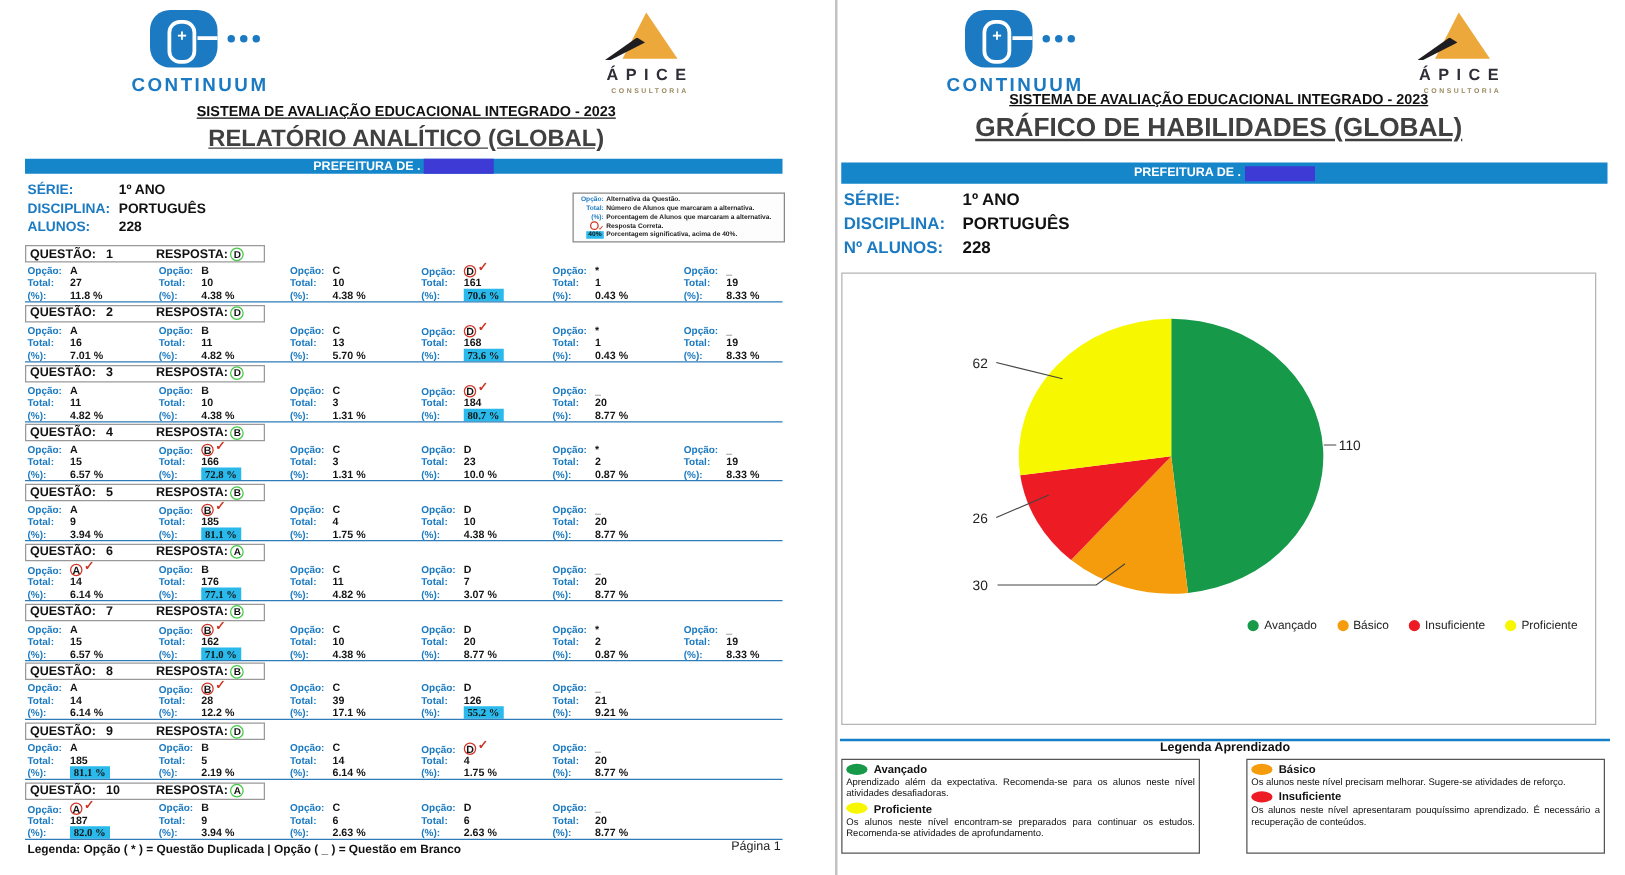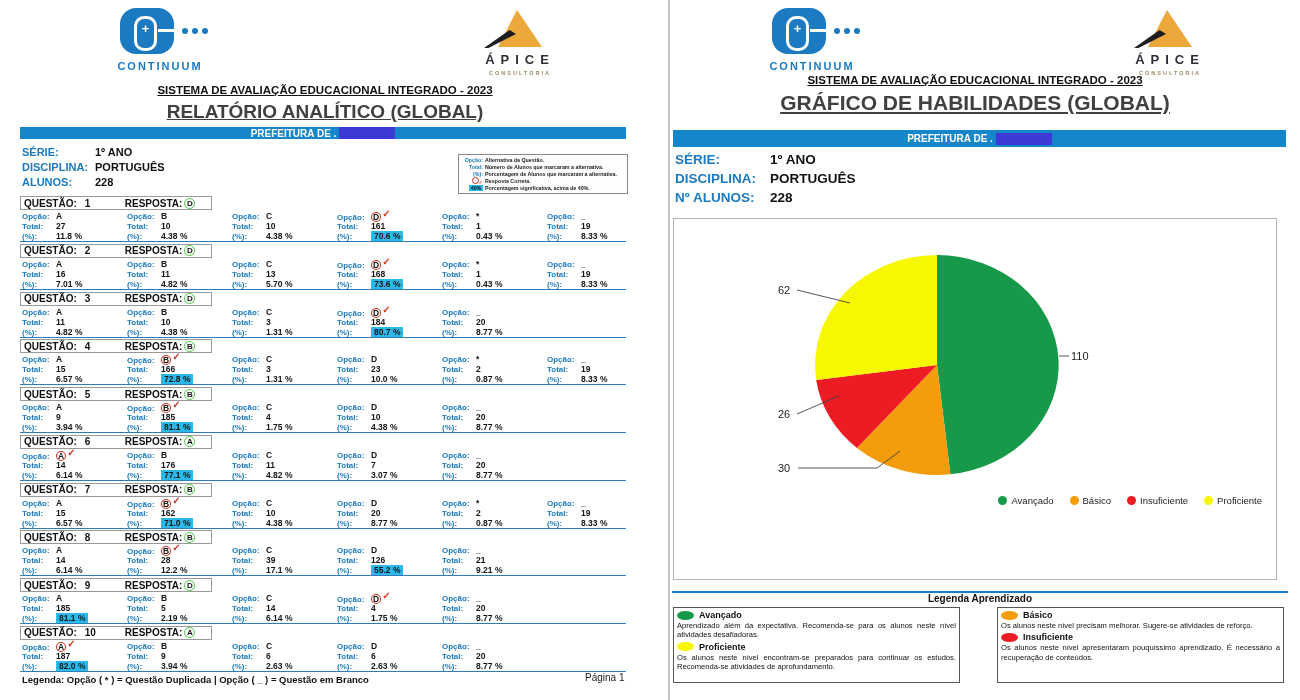--- a/index.html
+++ b/index.html
@@ -8,21 +8,21 @@
   .divider{position:absolute;left:668px;top:0;width:2px;height:700px;background:#c2c2c2;}
 
   
   .cont-logo{position:absolute;width:120px;height:72px;}
   .cont-blob{position:absolute;left:20px;top:0;width:54px;height:46px;background:#1b7ac1;border-radius:16px;}
   .cont-ring{position:absolute;left:14px;top:8px;width:17px;height:29px;border:3px solid #fff;border-radius:10px;}
   .cont-plus{position:absolute;left:14px;top:13px;width:23px;text-align:center;color:#fff;font-weight:bold;font-size:13px;}
   .cont-bar{position:absolute;left:38px;top:21px;width:16px;height:3px;background:#fff;}
   .cont-dot{position:absolute;top:20px;width:6px;height:6px;border-radius:50%;background:#1b7ac1;}
   .cont-word{position:absolute;left:-8px;top:52px;width:136px;text-align:center;color:#1b7ac1;
-             font-weight:bold;font-size:11px;letter-spacing:2px;}
+             font-weight:bold;font-size:15px;letter-spacing:2px;}
   .apice-logo{position:absolute;width:116px;height:76px;}
   .apice-tri{position:absolute;left:36px;top:0;width:0;height:0;
              border-left:19px solid transparent;border-right:25px solid transparent;border-bottom:37px solid #eca83b;}
   .apice-swoosh{position:absolute;left:22px;top:20px;width:32px;height:18px;background:#1d1d22;
                 clip-path:polygon(0 100%,80% 0,100% 22%,14% 100%);}
   .apice-word{position:absolute;left:0;top:42px;width:116px;text-align:center;font-size:13px;
               letter-spacing:6px;color:#2e2e36;font-weight:600;}
   .apice-sub{position:absolute;left:0;top:60px;width:116px;text-align:center;font-size:5.5px;
              letter-spacing:2px;color:#9a8a60;font-weight:bold;}
 
@@ -52,21 +52,21 @@
   .qheader{position:absolute;left:20px;top:0;width:192px;height:14px;border:1px solid #999;
            display:flex;align-items:center;font-size:10px;font-weight:bold;color:#111;box-sizing:border-box;padding-left:3px;}
   .qh-num{margin-left:8px;min-width:18px;}
   .qh-resp{margin-left:22px;}
   .circle-green{display:inline-flex;align-items:center;justify-content:center;width:11px;height:11px;
                 border:1.5px solid #46c846;border-radius:50%;font-size:8px;margin-left:2px;box-sizing:border-box;}
   .qcol{position:absolute;top:15px;width:104px;}
   .qrow{height:10px;font-size:8px;font-weight:bold;white-space:nowrap;}
   .qlabel{display:inline-block;width:34px;color:#1b7ac1;}
   .qval{color:#141414;font-size:8.5px;}
-  .hl{background:#29b9ea;padding:0 3px;}
+  .hl{background:#29b9ea;padding:0 3px;font-family:Liberation Serif, serif;}
   .red-ellipse{display:inline-flex;align-items:center;justify-content:center;min-width:10px;height:10px;
                border:1.5px solid #cf3222;border-radius:50%;box-sizing:border-box;padding:0 1px;}
   .red-check{color:#cf3222;font-size:10px;margin-left:1px;position:relative;top:-3px;}
   .qdivider{position:absolute;left:20px;top:45px;width:606px;border-top:1.5px solid #2e7cb8;}
   .footer-legend{position:absolute;left:22px;top:674px;font-size:9.5px;font-weight:bold;color:#111;}
   .page-num{position:absolute;left:585px;top:672px;font-size:10px;color:#222;}
 
   
   .chart-box{position:absolute;left:673px;top:218px;width:604px;height:362px;border:1.5px solid #b4b4b4;box-sizing:border-box;}
   .pie-label{font-size:11px;fill:#222;}

